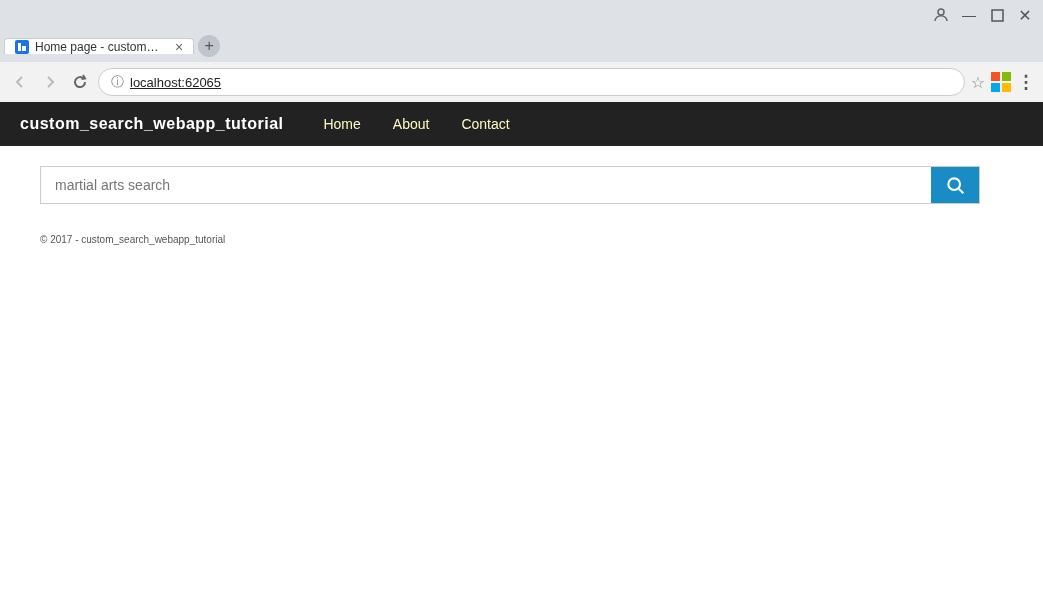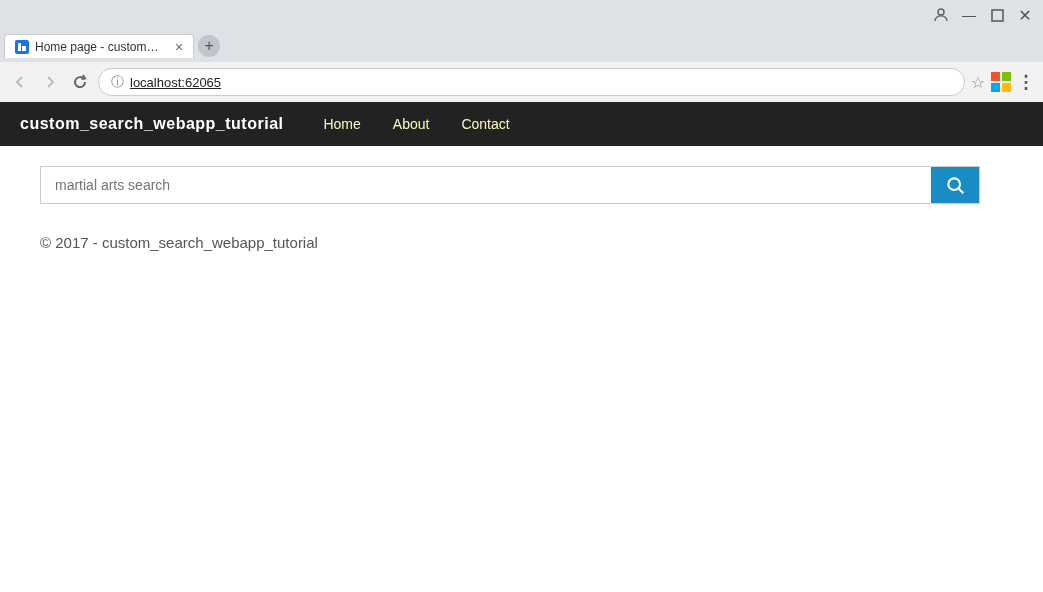--- a/index.html
+++ b/index.html
@@ -21,21 +21,21 @@
       height: 32px;
       padding: 0 4px;
     }
 
     .tab {
       display: flex;
       align-items: center;
       background: #fff;
       border-radius: 4px 4px 0 0;
       padding: 0 10px;
-      height: 24px;
+      height: 16px;
       font-size: 12px;
       color: #333;
       max-width: 200px;
       gap: 6px;
       border: 1px solid #ccc;
       border-bottom: none;
     }
 
     .tab-favicon {
       width: 14px;
@@ -233,21 +233,21 @@
       background: #1a8cc5;
       border: none;
       cursor: pointer;
       width: 48px;
       display: flex;
       align-items: center;
       justify-content: center;
     }
 
     .footer-text {
-      font-size: 15px;
+      font-size: 10px;
       color: #555;
       margin-top: 20px;
     }
   </style>
 </head>
 <body>
 
 <div>
 
   <div class="title-bar">

